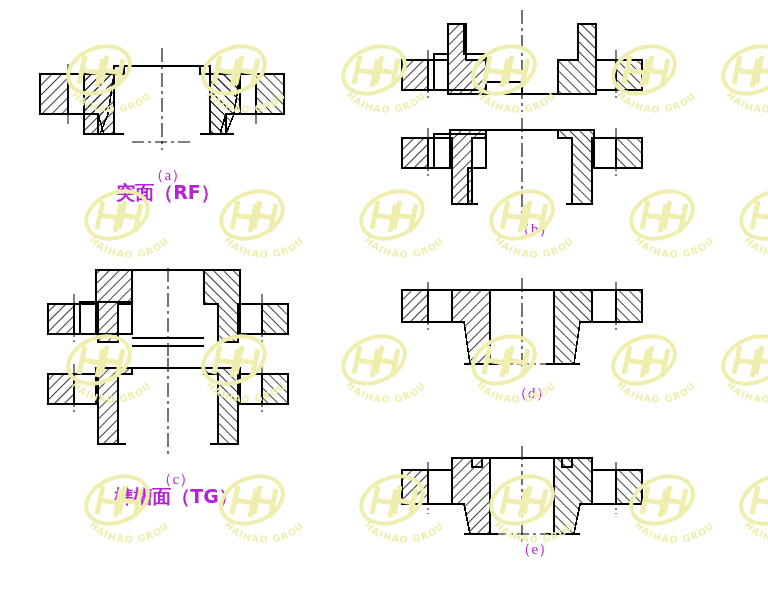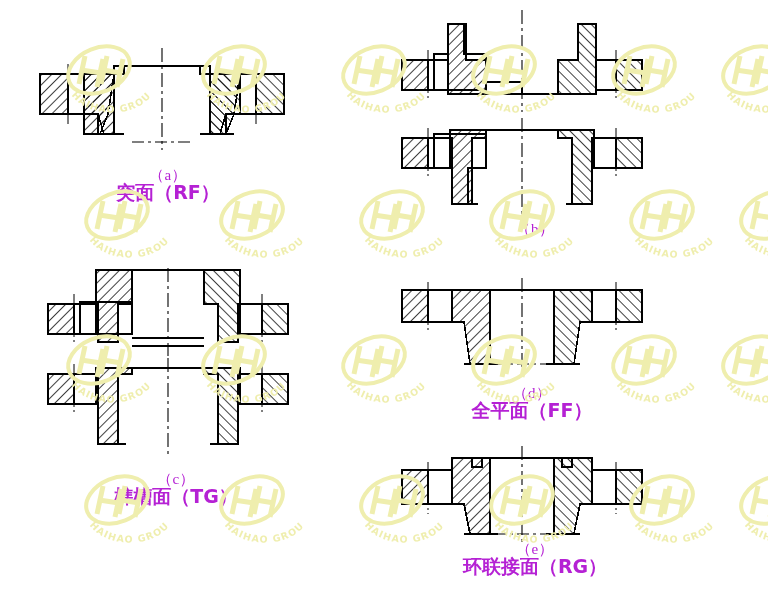--- a/index.html
+++ b/index.html
@@ -252,21 +252,20 @@
         <line x1="108" y1="88" x2="164" y2="88" stroke-dasharray="12,4,3,4"></line>
       </g>
       <g stroke="#000" stroke-width="1" fill="none" stroke-dasharray="9,3,2,3">
         <line x1="42" y1="6" x2="42" y2="56"></line>
         <line x1="230" y1="6" x2="230" y2="56"></line>
       </g>
     </svg>
   </div>
   <div class="caption" style="left:452px;top:386px;width:160px;">
     <span class="cap-index">（d）</span>
-    <span class="cap-name">全平面（FF）</span>
   </div>
 
   <div class="fig" style="left:386px;top:446px;">
     <svg width="272" height="104" viewBox="0 0 272 104">
       <g stroke="#000" stroke-width="1.6" fill="none" shape-rendering="crispEdges">
         <rect x="16" y="24" width="26" height="34" fill="url(#hatchR)"></rect>
         <rect x="42" y="24" width="24" height="34" fill="none"></rect>
         <path d="M66,12 L104,12 L104,88 L84,88 L78,58 L66,58 Z" fill="url(#hatchR)"></path>
 
         <rect x="86" y="12" width="10" height="9" fill="none"></rect>
@@ -287,21 +286,20 @@
         <line x1="108" y1="88" x2="164" y2="88" stroke-dasharray="12,4,3,4"></line>
       </g>
       <g stroke="#000" stroke-width="1" fill="none" stroke-dasharray="9,3,2,3">
         <line x1="42" y1="16" x2="42" y2="68"></line>
         <line x1="230" y1="16" x2="230" y2="68"></line>
       </g>
     </svg>
   </div>
   <div class="caption" style="left:440px;top:542px;width:190px;">
     <span class="cap-index">（e）</span>
-    <span class="cap-name">环联接面（RG）</span>
   </div>
 
   <div id="watermarks">
       <div class="wm" style="left: 55px; top: 40px;">
         <svg width="104" height="74" viewBox="0 0 104 74">
           <defs>
             <path id="wmArc0" d="M14,50 A44,30 0 0 0 96,56"></path>
           </defs>
           <ellipse cx="44" cy="30" rx="32" ry="22" fill="none" stroke="#efeeae" stroke-width="4" transform="rotate(-22 44 30)"></ellipse>
           <g stroke="#efeeae" stroke-width="5" fill="none" stroke-linecap="butt">

